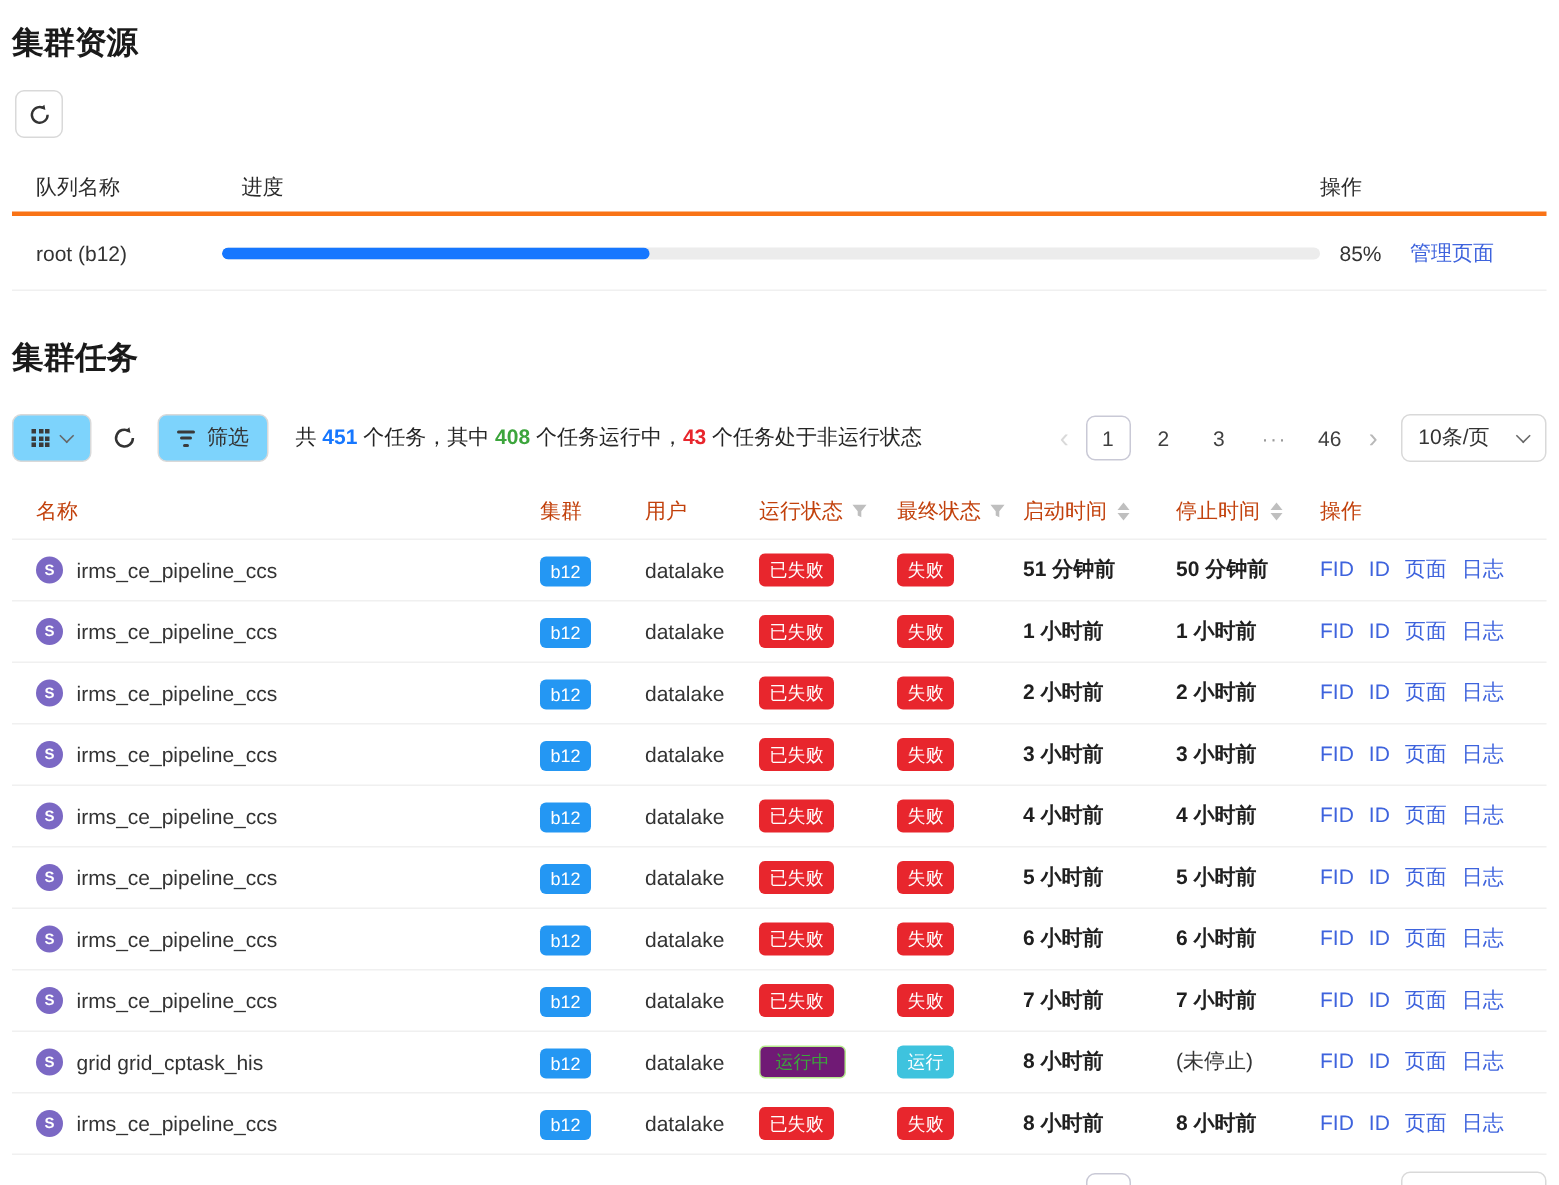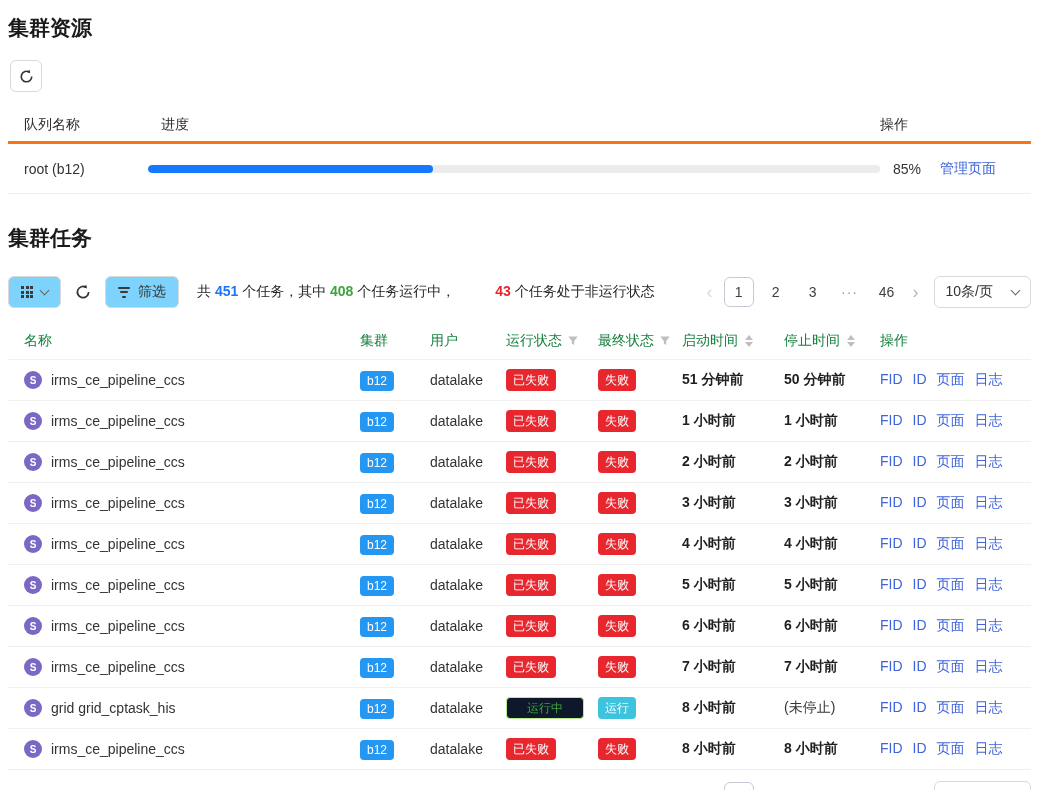--- a/index.html
+++ b/index.html
@@ -48,21 +48,21 @@
   .rc.prog { padding-left:13px; }
   .pbar { height:8px; background:#ececec; border-radius:4px; overflow:hidden; width:100%; }
   .pfill { height:100%; background:var(--accent); border-radius:4px; }
 
   
   .toolbar { display:flex; align-items:center; margin-top:24px; gap:8px; }
   .summary { margin-left:10px; color:#262626; white-space:pre; }
   .summary .num { font-weight:700; }
   .num.blue { color:var(--accent); }
   .num.green { color:var(--green); }
-  .num.red { color:var(--red);margin-left:40px; }
+  .num.red { color:var(--red); }
   .spacer { flex:1; }
 
   
   .pagination { display:flex; align-items:center; gap:7px; }
   .pg-arrow { color:#b8b8b8; font-size:18px; line-height:1; padding:0 4px; cursor:pointer; user-select:none; }
   .pg-arrow.disabled { color:#d9d9d9; cursor:default; }
   .pg-item {
     min-width:30px; height:30px; display:inline-flex; align-items:center; justify-content:center;
     border-radius:6px; color:#404040; cursor:pointer;
   }
@@ -70,33 +70,33 @@
   .pg-item.ellipsis { color:#9a9a9a; letter-spacing:1px; }
   .pg-size {
     height:32px; border:1px solid #d9d9d9; border-radius:6px; display:inline-flex;
     align-items:center; gap:19px; padding:0 11px; color:#333; cursor:pointer; margin-left:4px; background:#fff;
   }
 
   
   .ttable { margin-top:14px; }
   .thead, .trow { display:grid; grid-template-columns:352px 70px 76px 92px 84px 102px 96px 1fr; align-items:center; }
   .thead { height:38px; border-bottom:1px solid #f0f0f0; }
-  .th { font-weight:500; color:#15803d; display:flex; align-items:center; gap:5px; }
+  .th { font-weight:500; color:#c2410c; display:flex; align-items:center; gap:5px; }
   .th.first { padding-left:16px; }
   .trow { height:41px; border-bottom:1px solid #f0f0f0; }
 
   .name-cell { display:flex; align-items:center; gap:9px; padding-left:16px; }
   .avatar {
     width:18px; height:18px; border-radius:50%; background:var(--avatar); color:#fff;
     font-size:10px; font-weight:700; display:inline-flex; align-items:center; justify-content:center; flex:none;
   }
   .tag { background:var(--tag); color:#fff; font-size:12px; padding:3px 7px; border-radius:4px; line-height:1.2; }
   .badge { font-size:12px; padding:4px 7px; border-radius:4px; display:inline-block; line-height:1.2; }
   .badge.red { background:var(--red); color:#fff; }
-  .badge.green { background:#0f172a; border:1px solid #b7eb8f; color:var(--green); padding:3px 20px; }
+  .badge.green { background:#701a75; border:1px solid #b7eb8f; color:var(--green); padding:3px 10px; }
   .badge.cyan { background:var(--cyan); color:#fff; }
   .time { font-weight:700; color:#1f1f1f; }
   .time.plain { font-weight:400; color:#333; }
   .actions-cell { display:flex; gap:10px; }
   .link { color:var(--link); cursor:pointer; text-decoration:none; }
 
   .sorter { display:inline-flex; flex-direction:column; gap:2px; margin-left:2px; }
   .sorter .up { width:0; height:0; border-left:4px solid transparent; border-right:4px solid transparent; border-bottom:5px solid #bfbfbf; }
   .sorter .down { width:0; height:0; border-left:4px solid transparent; border-right:4px solid transparent; border-top:5px solid #bfbfbf; }
 

